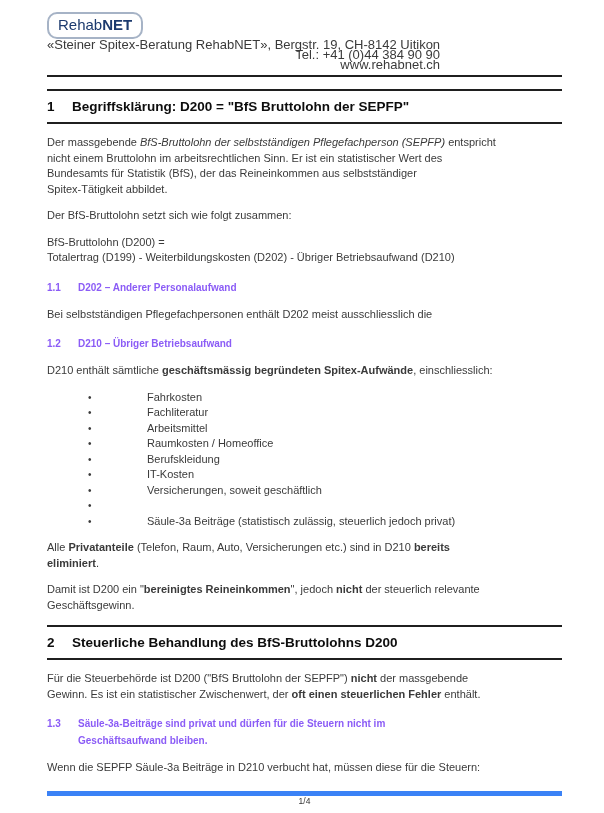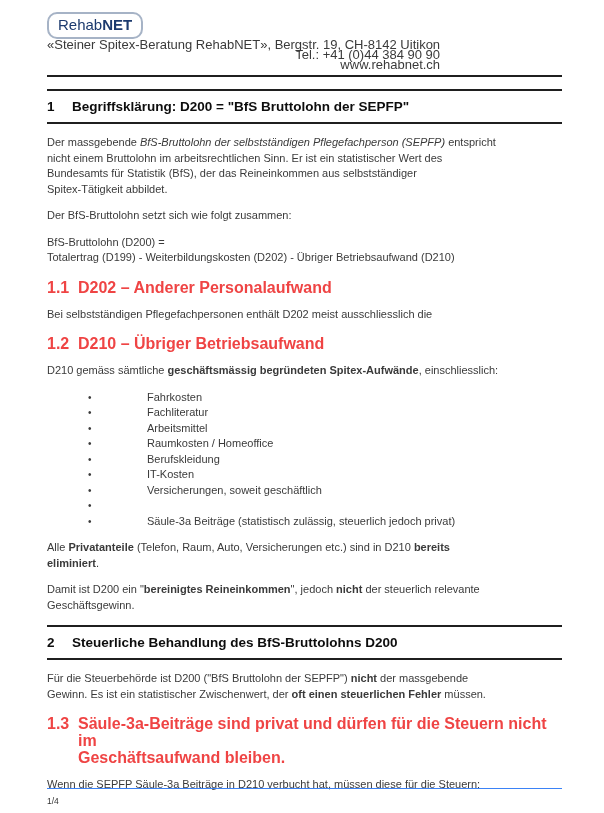--- a/index.html
+++ b/index.html
@@ -50,23 +50,23 @@
     font-weight:bold;
     font-size:13.5px;
     line-height:17px;
     color:#0d0d0d;
   }
   .h-major .num { width:25px; flex:0 0 25px; }
   .h-minor {
     display:flex;
     margin-top:13px;
     font-weight:bold;
-    font-size:16px;
+    font-size:10px;
     line-height:17px;
-    color:#ef4444;
+    color:#8b5cf6;
   }
   .h-minor .num { width:31px; flex:0 0 31px; }
   .ht { flex:1; }
 
   
   .para { margin-top:11px; font-size:11px; line-height:15.5px; }
   .b { font-weight:bold; }
   .i { font-style:italic; }
 
   
@@ -77,23 +77,23 @@
     margin-left:41px;
     font-size:10px;
     color:#3a3a3a;
   }
   .li .lc { flex:1;margin-left:44px; }
 
   
   .footer {
     position:absolute;
     left:47px; right:42px; bottom:7px;
-    border-top:1px solid #3b82f6;
-    padding-top:7px;
-    text-align:left;
+    border-top:5px solid #3b82f6;
+    padding-top:0;
+    text-align:center;
     font-size:8.5px;
     color:#333333;
   }
 </style>
 </head>
 <body>
 
 <div class="page">
   <div class="inner">
     <div class="header">
@@ -134,21 +134,21 @@
         <div class="para">
           <div><span>Bei selbstständigen Pflegefachpersonen enthält D202 meist ausschliesslich die</span></div>
         </div>
         <div class="h-minor">
           <span class="num">1.2</span>
           <span class="ht">
             <div><span>D210 – Übriger Betriebsaufwand</span></div>
           </span>
         </div>
         <div class="para">
-          <div><span>D210 gemäss sämtliche </span><span class="b">geschäftsmässig begründeten Spitex-Aufwände</span><span>, einschliesslich:</span></div>
+          <div><span>D210 enthält sämtliche </span><span class="b">geschäftsmässig begründeten Spitex-Aufwände</span><span>, einschliesslich:</span></div>
         </div>
         <div class="list">
           <div class="li">
             <span class="bullet">•</span>
             <div class="lc">
               <div><span>Fahrkosten</span></div>
             </div>
           </div>
           <div class="li">
             <span class="bullet">•</span>
@@ -205,21 +205,21 @@
           <div><span>Geschäftsgewinn.</span></div>
         </div>
         <div class="h-major">
           <span class="num">2</span>
           <span class="ht">
             <div><span>Steuerliche Behandlung des BfS-Bruttolohns D200</span></div>
           </span>
         </div>
         <div class="para">
           <div><span>Für die Steuerbehörde ist D200 ("BfS Bruttolohn der SEPFP") </span><span class="b">nicht</span><span> der massgebende</span></div>
-          <div><span>Gewinn. Es ist ein statistischer Zwischenwert, der </span><span class="b">oft einen steuerlichen Fehler</span><span> müssen.</span></div>
+          <div><span>Gewinn. Es ist ein statistischer Zwischenwert, der </span><span class="b">oft einen steuerlichen Fehler</span><span> enthält.</span></div>
         </div>
         <div class="h-minor">
           <span class="num">1.3</span>
           <span class="ht">
             <div><span>Säule-3a-Beiträge sind privat und dürfen für die Steuern nicht im</span></div>
             <div><span>Geschäftsaufwand bleiben.</span></div>
           </span>
         </div>
         <div class="para">
           <div><span>Wenn die SEPFP Säule-3a Beiträge in D210 verbucht hat, müssen diese für die Steuern:</span></div>

